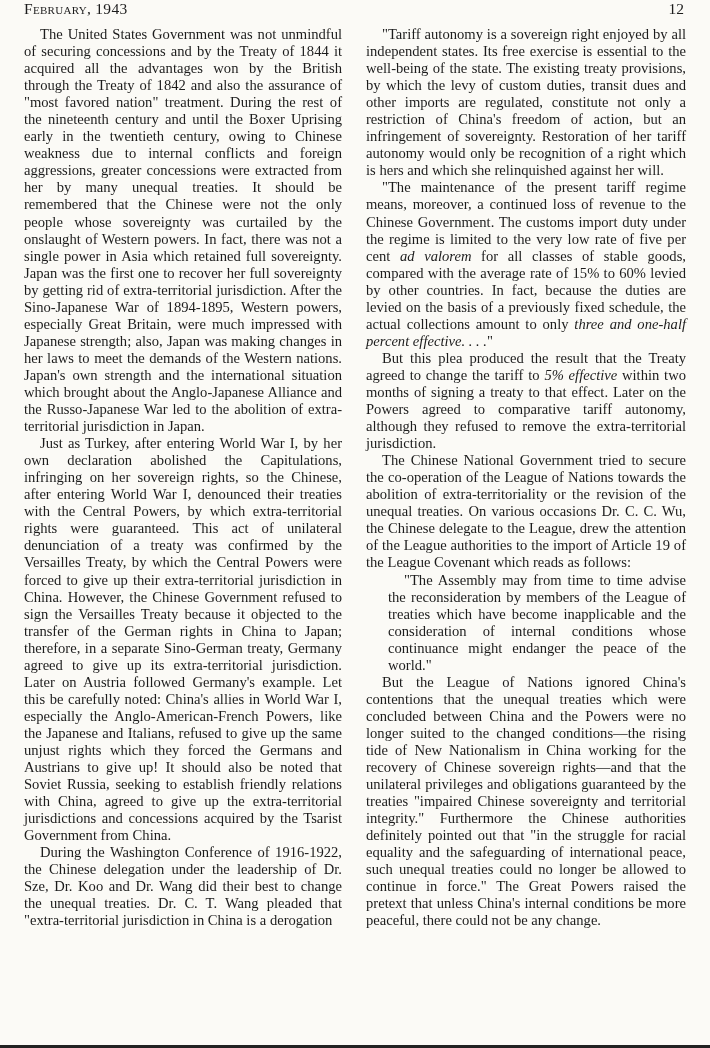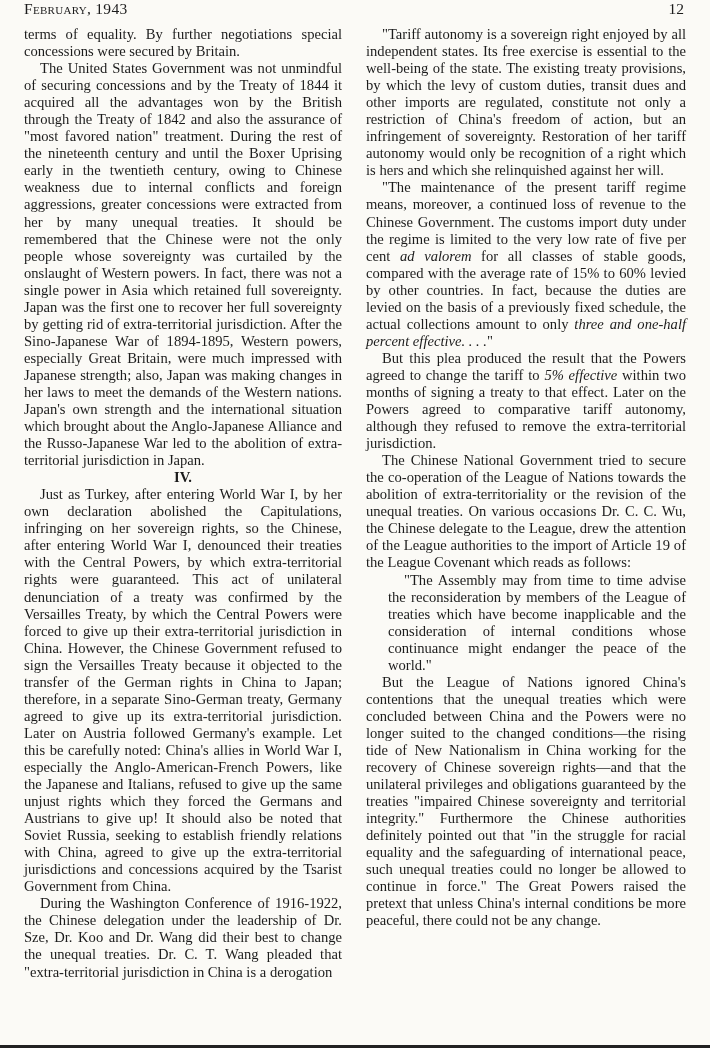--- a/index.html
+++ b/index.html
@@ -33,29 +33,27 @@
 </style>
 </head>
 <body>
 
 <div class="running-head">
   <span class="month">February, 1943</span>
   <span class="pageno">12</span>
 </div>
 
 <div class="col left">
-  <p class="cont">terms of equality. By further negotiations special concessions were secured by Britain.</p>
   <p>The United States Government was not unmindful of securing concessions and by the Treaty of 1844 it acquired all the advantages won by the British through the Treaty of 1842 and also the assurance of "most favored nation" treatment. During the rest of the nineteenth century and until the Boxer Uprising early in the twentieth century, owing to Chinese weakness due to internal conflicts and foreign aggressions, greater concessions were extracted from her by many unequal treaties. It should be remembered that the Chinese were not the only people whose sovereignty was curtailed by the onslaught of Western powers. In fact, there was not a single power in Asia which retained full sovereignty. Japan was the first one to recover her full sovereignty by getting rid of extra-territorial jurisdiction. After the Sino-Japanese War of 1894-1895, Western powers, especially Great Britain, were much impressed with Japanese strength; also, Japan was making changes in her laws to meet the demands of the Western nations. Japan's own strength and the international situation which brought about the Anglo-Japanese Alliance and the Russo-Japanese War led to the abolition of extra-territorial jurisdiction in Japan.</p>
-  <div class="section-heading">IV.</div>
   <p>Just as Turkey, after entering World War I, by her own declaration abolished the Capitulations, infringing on her sovereign rights, so the Chinese, after entering World War I, denounced their treaties with the Central Powers, by which extra-territorial rights were guaranteed. This act of unilateral denunciation of a treaty was confirmed by the Versailles Treaty, by which the Central Powers were forced to give up their extra-territorial jurisdiction in China. However, the Chinese Government refused to sign the Versailles Treaty because it objected to the transfer of the German rights in China to Japan; therefore, in a separate Sino-German treaty, Germany agreed to give up its extra-territorial jurisdiction. Later on Austria followed Germany's example. Let this be carefully noted: China's allies in World War I, especially the Anglo-American-French Powers, like the Japanese and Italians, refused to give up the same unjust rights which they forced the Germans and Austrians to give up! It should also be noted that Soviet Russia, seeking to establish friendly relations with China, agreed to give up the extra-territorial jurisdictions and concessions acquired by the Tsarist Government from China.</p>
   <p>During the Washington Conference of 1916-1922, the Chinese delegation under the leadership of Dr. Sze, Dr. Koo and Dr. Wang did their best to change the unequal treaties. Dr. C. T. Wang pleaded that "extra-territorial jurisdiction in China is a derogation</p>
 </div>
 
 <div class="col right">
   <p>"Tariff autonomy is a sovereign right enjoyed by all independent states. Its free exercise is essential to the well-being of the state. The existing treaty provisions, by which the levy of custom duties, transit dues and other imports are regulated, constitute not only a restriction of China's freedom of action, but an infringement of sovereignty. Restoration of her tariff autonomy would only be recognition of a right which is hers and which she relinquished against her will.</p>
   <p><span>"The maintenance of the present tariff regime means, moreover, a continued loss of revenue to the Chinese Government. The customs import duty under the regime is limited to the very low rate of five per cent </span><i>ad valorem</i><span> for all classes of stable goods, compared with the average rate of 15% to 60% levied by other countries. In fact, because the duties are levied on the basis of a previously fixed schedule, the actual collections amount to only </span><i>three and one-half percent effective. . . .</i><span>"</span></p>
-  <p><span>But this plea produced the result that the Powers agreed to change the tariff to </span><i>5% effective</i><span> within two months of signing a treaty to that effect. Later on the Powers agreed to comparative tariff autonomy, although they refused to remove the extra-territorial jurisdiction.</span></p>
+  <p><span>But this plea produced the result that the Treaty agreed to change the tariff to </span><i>5% effective</i><span> within two months of signing a treaty to that effect. Later on the Powers agreed to comparative tariff autonomy, although they refused to remove the extra-territorial jurisdiction.</span></p>
   <p>The Chinese National Government tried to secure the co-operation of the League of Nations towards the abolition of extra-territoriality or the revision of the unequal treaties. On various occasions Dr. C. C. Wu, the Chinese delegate to the League, drew the attention of the League authorities to the import of Article 19 of the League Covenant which reads as follows:</p>
   <p class="blockquote">"The Assembly may from time to time advise the reconsideration by members of the League of treaties which have become inapplicable and the consideration of internal conditions whose continuance might endanger the peace of the world."</p>
   <p>But the League of Nations ignored China's contentions that the unequal treaties which were concluded between China and the Powers were no longer suited to the changed conditions—the rising tide of New Nationalism in China working for the recovery of Chinese sovereign rights—and that the unilateral privileges and obligations guaranteed by the treaties "impaired Chinese sovereignty and territorial integrity." Furthermore the Chinese authorities definitely pointed out that "in the struggle for racial equality and the safeguarding of international peace, such unequal treaties could no longer be allowed to continue in force." The Great Powers raised the pretext that unless China's internal conditions be more peaceful, there could not be any change.</p>
 </div>
 
 <div class="bottom-band"></div>
 
 </body></html>

